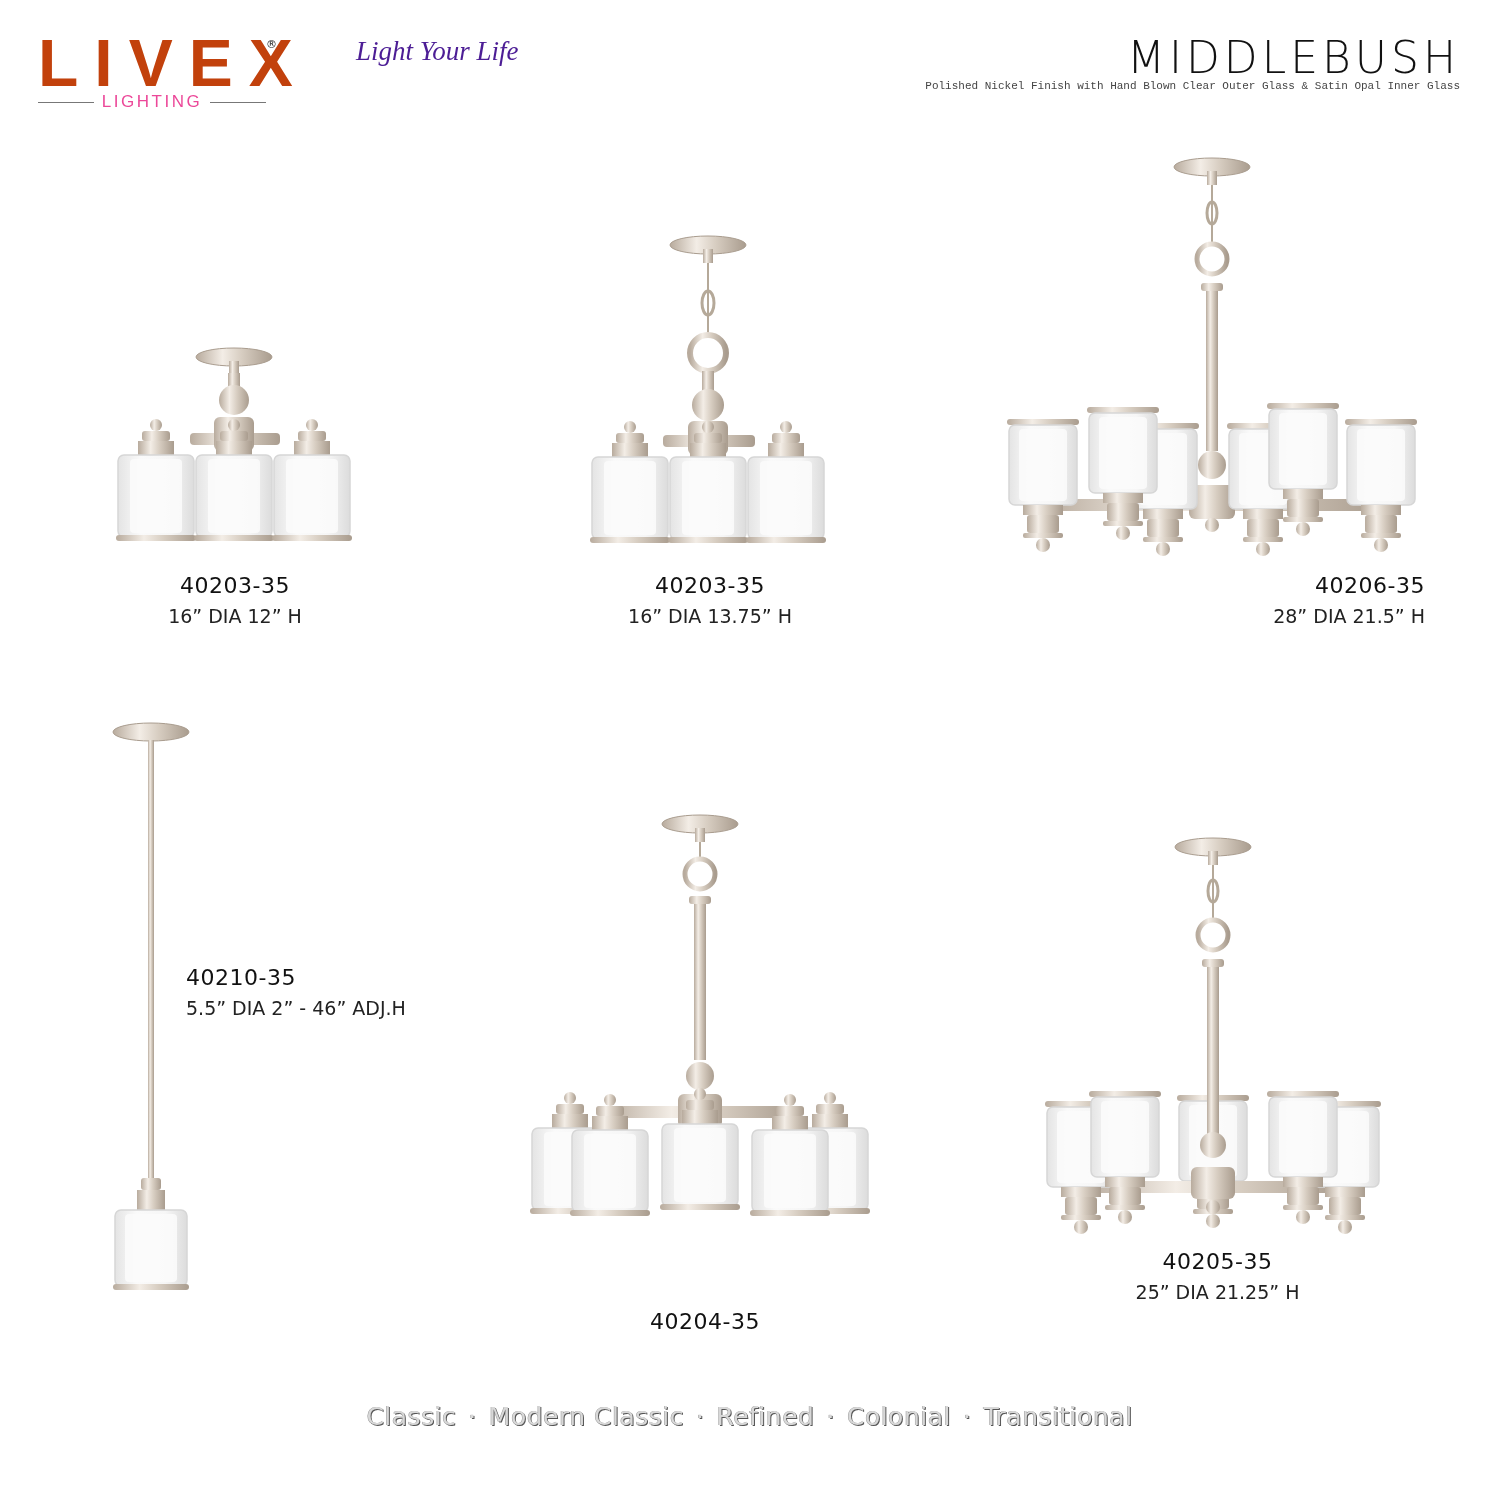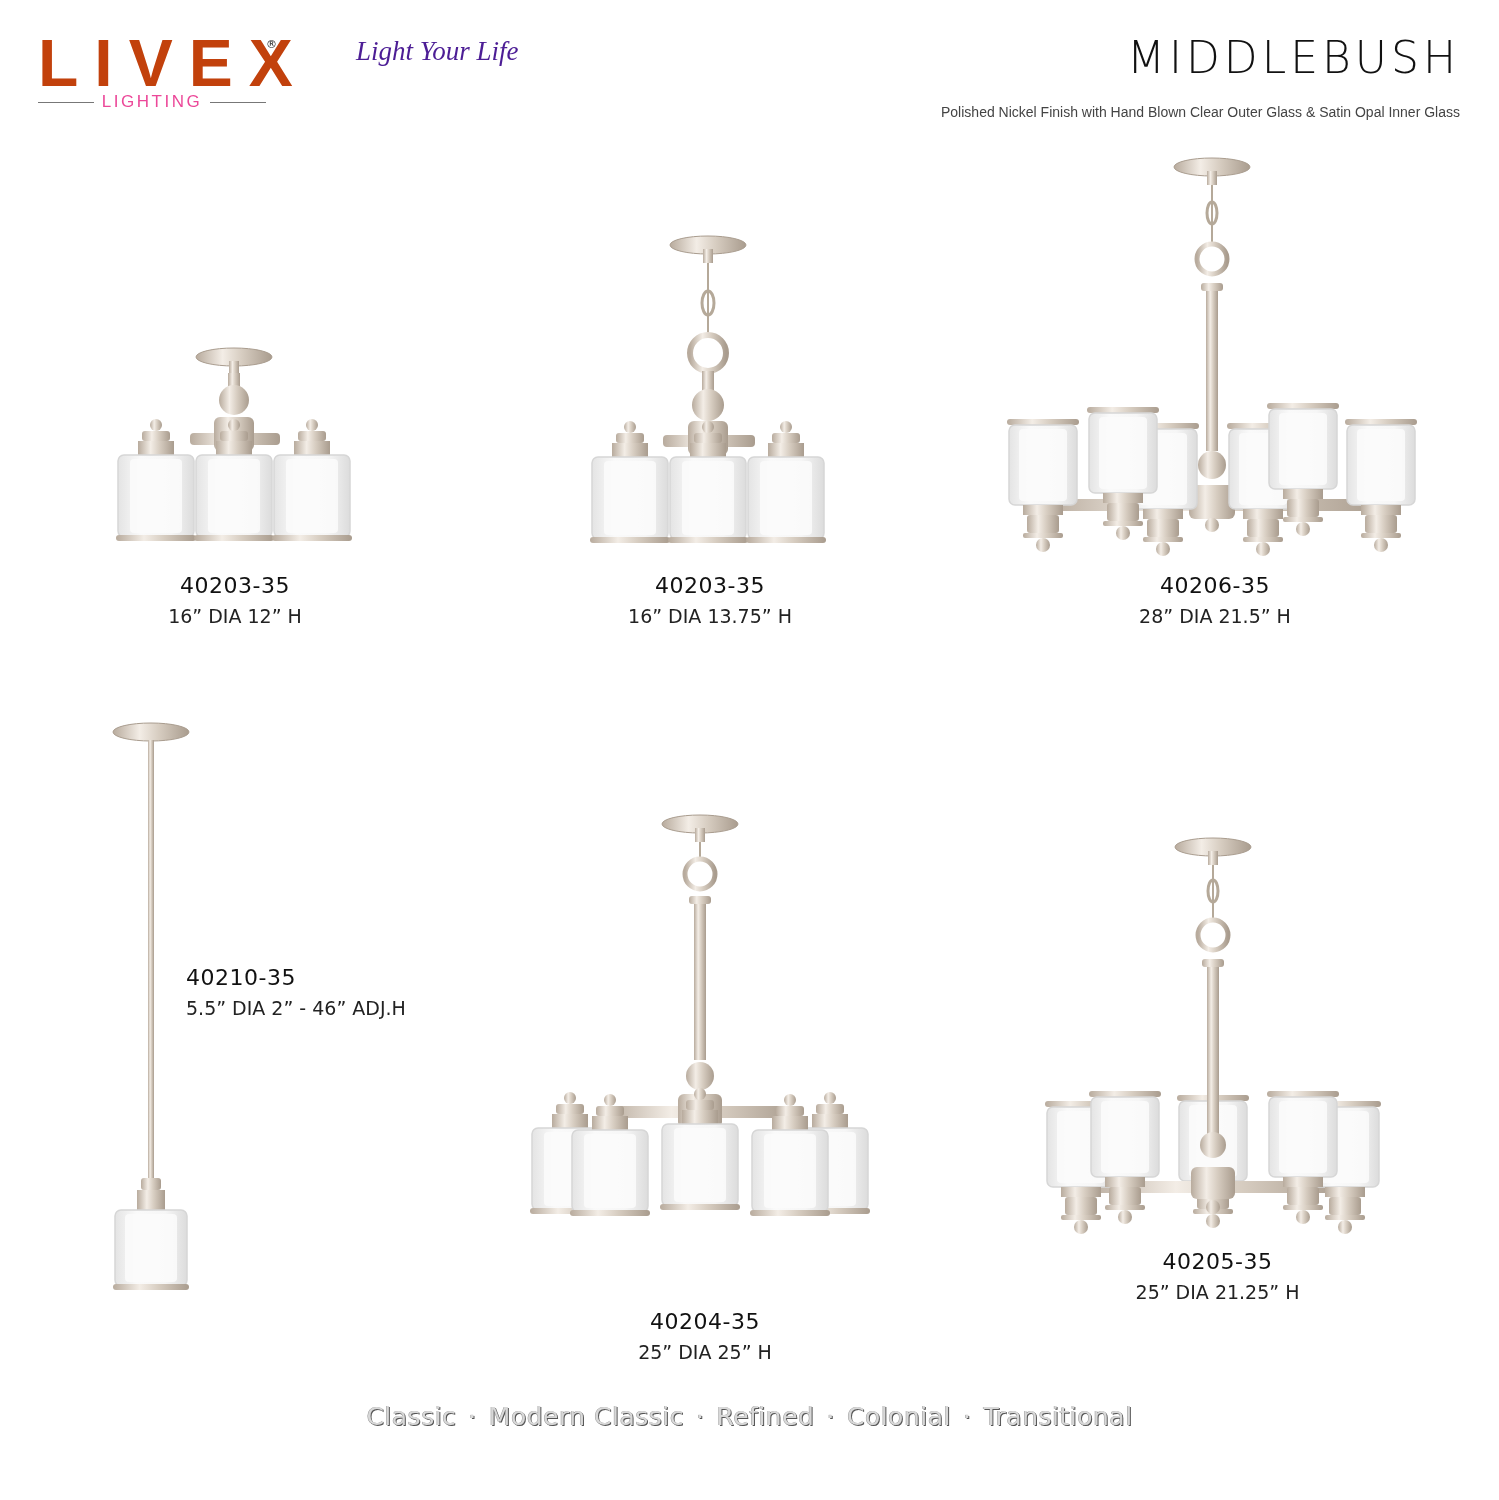--- a/index.html
+++ b/index.html
@@ -8,21 +8,21 @@
 
   
   .logo-word { left: 38px; top: 30px; font-family: "Liberation Sans", sans-serif; font-weight: bold; font-size: 66px; letter-spacing: 16px; line-height: 66px; color: #c2410c; }
   .logo-reg { left: 266px; top: 38px; font-size: 11px; color: #222; }
   .logo-sub { left: 38px; top: 92px; width: 228px; display: flex; align-items: center; gap: 8px; }
   .logo-sub .rule { flex: 1; height: 1px; background: #777; }
   .logo-sub .txt { font-family: "Liberation Sans", sans-serif; font-size: 17px; letter-spacing: 2.5px; color: #ec4899; }
   .tagline { left: 356px; top: 36px; font-family: "Liberation Serif", serif; font-style: italic; font-size: 27px; color: #4c1d95; }
 
   .collection { right: 39px; top: 32px; font-family: "DejaVu Sans", sans-serif; font-weight: 300; font-size: 44px; letter-spacing: 4px; color: #111; text-align: right; }
-  .finish { right: 39px; top: 104px; font-family: Liberation Sans, sans-serif; font-size: 14px; color: #444; text-align: right; }
+  .finish { right: 39px; top: 80px; font-family: Liberation Mono, monospace; font-size: 11px; color: #444; text-align: right; }
 
   
   .caption { text-align: center; color: #111; }
   .caption .model { font-size: 22px; line-height: 28px; letter-spacing: 0.5px; }
   .caption .dims { font-size: 19px; line-height: 32px; color: #222; }
   .caption.left { text-align: left; }
 
   
   .styles { left: 0; width: 1499px; top: 1402px; text-align: center; font-family: "DejaVu Sans", sans-serif; font-size: 25px; color: #d8d8d8; text-shadow: 1px 1px 0 #555, -0.5px -0.5px 0 #999; letter-spacing: 0.5px; }
   .styles .dot { margin: 0 12px; }
@@ -130,21 +130,21 @@
   <rect x="40" y="344" width="340" height="12" rx="4" fill="url(#nk)"></rect>
   <rect x="184" y="330" width="46" height="34" rx="6" fill="url(#nk)"></rect>
   <circle cx="207" cy="370" r="7" fill="url(#nk)"></circle>
   <use href="#upshade" x="158" y="338"></use>
   <use href="#upshade" x="258" y="338"></use>
   <use href="#upshade" x="38" y="334"></use>
   <use href="#upshade" x="376" y="334"></use>
   <use href="#upshade" x="118" y="322"></use>
   <use href="#upshade" x="298" y="318"></use>
 </svg>
-<div class="abs caption" style="left:1005px; width:420px; top:572px;">
+<div class="abs caption" style="left:1005px; width:420px; top:572px;text-align:right;">
   <div class="model">40206-35</div>
   <div class="dims">28” DIA  21.5” H</div>
 </div>
 
 <svg style="left:105px; top:720px;" width="100" height="580" viewBox="0 0 100 580">
   <ellipse cx="46" cy="12" rx="38" ry="9" fill="url(#nk)" stroke="#a99c8e" stroke-width="1"></ellipse>
   <rect x="43" y="20" width="6" height="440" fill="url(#nk)"></rect>
   <rect x="36" y="458" width="20" height="12" rx="3" fill="url(#nk)"></rect>
   <rect x="32" y="470" width="28" height="20" fill="url(#nk)"></rect>
   <rect x="10" y="490" width="72" height="76" rx="6" fill="url(#gl)" stroke="#d6d6d6" stroke-width="1.5"></rect>
@@ -166,21 +166,20 @@
   <rect x="70" y="296" width="190" height="12" rx="4" fill="url(#nk)"></rect>
   <rect x="143" y="284" width="44" height="34" rx="6" fill="url(#nk)"></rect>
   <use href="#shade" x="35" y="350"></use>
   <use href="#shade" x="295" y="350"></use>
   <use href="#shade" x="75" y="352"></use>
   <use href="#shade" x="255" y="352"></use>
   <use href="#shade" x="165" y="346"></use>
 </svg>
 <div class="abs caption" style="left:535px; width:340px; top:1308px;">
   <div class="model">40204-35</div>
-  <div class="dims">25” DIA  25” H</div>
 </div>
 
 <svg style="left:1045px; top:835px;" width="345" height="395" viewBox="0 0 345 395">
   <use href="#canopy" x="168" y="12"></use>
   <line x1="168" y1="30" x2="168" y2="86" stroke="#b5a999" stroke-width="2"></line>
   <ellipse cx="168" cy="56" rx="5" ry="11" fill="none" stroke="#b5a999" stroke-width="3"></ellipse>
   <circle cx="168" cy="100" r="15" fill="none" stroke="url(#nk)" stroke-width="5"></circle>
   <rect x="157" y="124" width="22" height="8" rx="3" fill="url(#nk)"></rect>
   <use href="#upshade" x="168" y="330"></use>
   <rect x="162" y="132" width="12" height="168" fill="url(#nk)"></rect>

